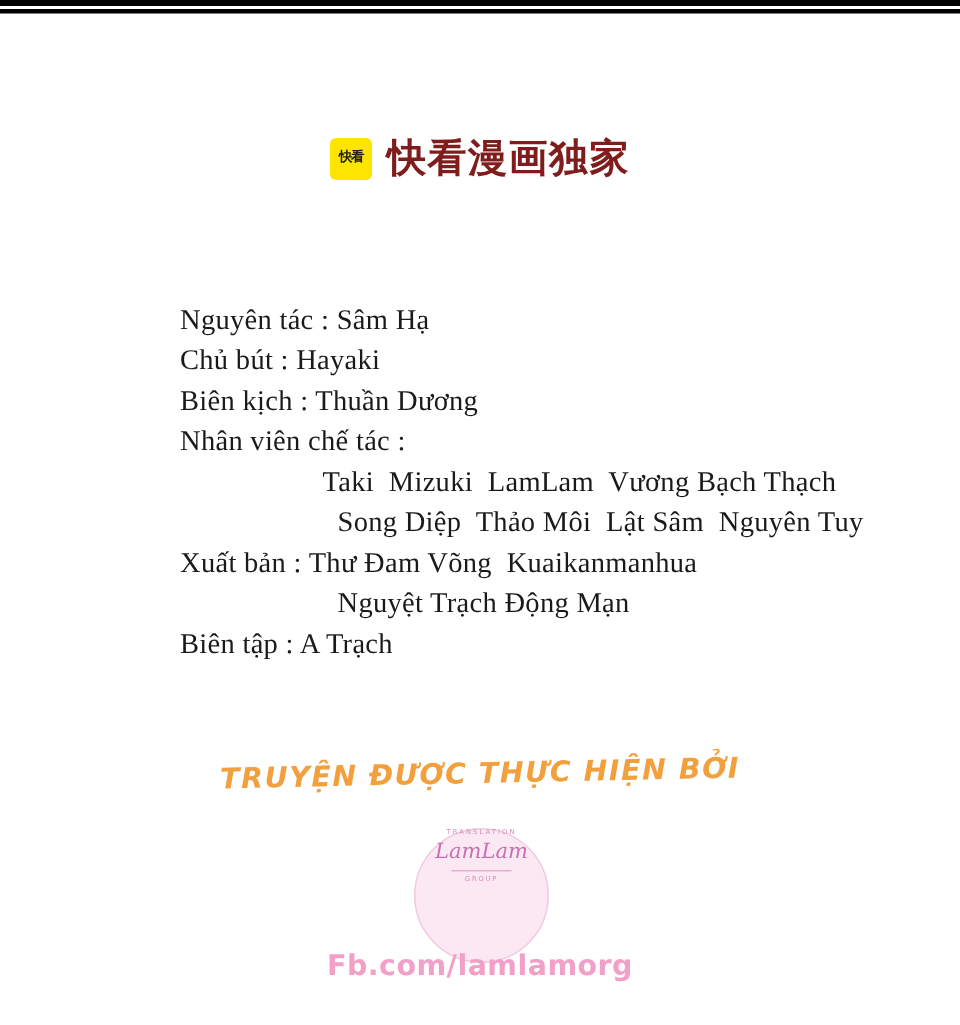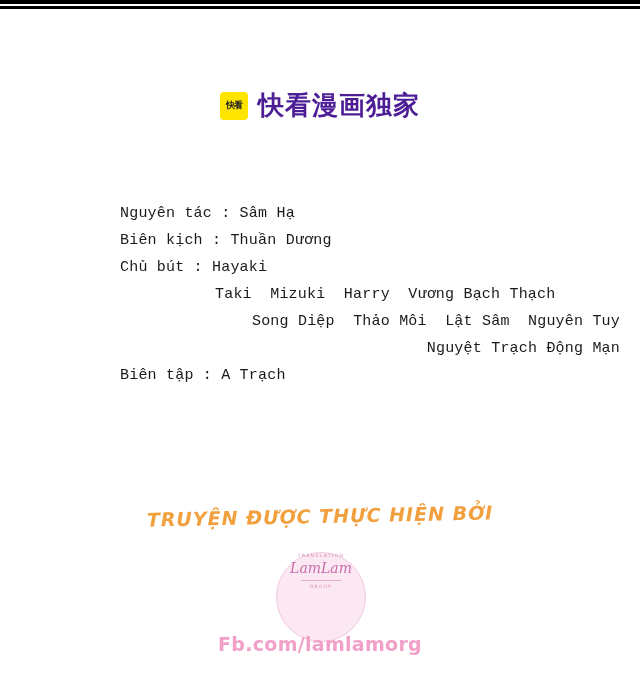--- a/index.html
+++ b/index.html
@@ -53,42 +53,42 @@
     color: #222222;
     font-size: 9px;
     font-weight: bold;
     line-height: 1;
     letter-spacing: -1px;
     font-family: "DejaVu Sans", sans-serif;
   }
   .logo-text {
     font-size: 26px;
     font-weight: bold;
-    color: #4c1d95;
+    color: #7f1d1d;
     letter-spacing: 1px;
     font-family: "DejaVu Sans", sans-serif;
   }
 
   
   .credits {
     position: absolute;
     top: 200px;
     left: 120px;
     width: 500px;
     color: #1a1a1a;
-    font-size: 15px;
+    font-size: 19px;
     line-height: 27px;
-    font-family: Liberation Mono, monospace;
+    font-family: Liberation Serif, serif;
     letter-spacing: 0.2px;
   }
   .credit-line {
     white-space: pre;
   }
   .credit-line.indent-1 { padding-left: 95px; }
-  .credit-line.indent-2 { padding-left: 105px; text-align: right; }
+  .credit-line.indent-2 { padding-left: 105px; }
 
   
   .banner {
     position: absolute;
     top: 505px;
     left: 0;
     width: 640px;
     text-align: center;
     color: #f2a03d;
     font-size: 19px;
@@ -166,24 +166,26 @@
   <div class="bar-top bar-a"></div>
   <div class="bar-top bar-b"></div>
 
   <div class="logo-row">
     <div class="logo-badge">快看</div>
     <div class="logo-text">快看漫画独家</div>
   </div>
 
   <div class="credits">
     <div class="credit-line">Nguyên tác : Sâm Hạ</div>
+    <div class="credit-line">Chủ bút : Hayaki</div>
     <div class="credit-line">Biên kịch : Thuần Dương</div>
-    <div class="credit-line">Chủ bút : Hayaki</div>
-    <div class="credit-line indent-1">Taki  Mizuki  Harry  Vương Bạch Thạch</div>
+    <div class="credit-line">Nhân viên chế tác :</div>
+    <div class="credit-line indent-1">Taki  Mizuki  LamLam  Vương Bạch Thạch</div>
     <div class="credit-line indent-2">Song Diệp  Thảo Môi  Lật Sâm  Nguyên Tuy</div>
+    <div class="credit-line">Xuất bản : Thư Đam Võng  Kuaikanmanhua</div>
     <div class="credit-line indent-2">Nguyệt Trạch Động Mạn</div>
     <div class="credit-line">Biên tập : A Trạch</div>
   </div>
 
   <div class="banner">TRUYỆN ĐƯỢC THỰC HIỆN BỞI</div>
 
   <div class="stamp">
     <div class="stamp-top">TRANSLATION</div>
     <div class="stamp-name">LamLam</div>
     <div class="stamp-rule"></div>

